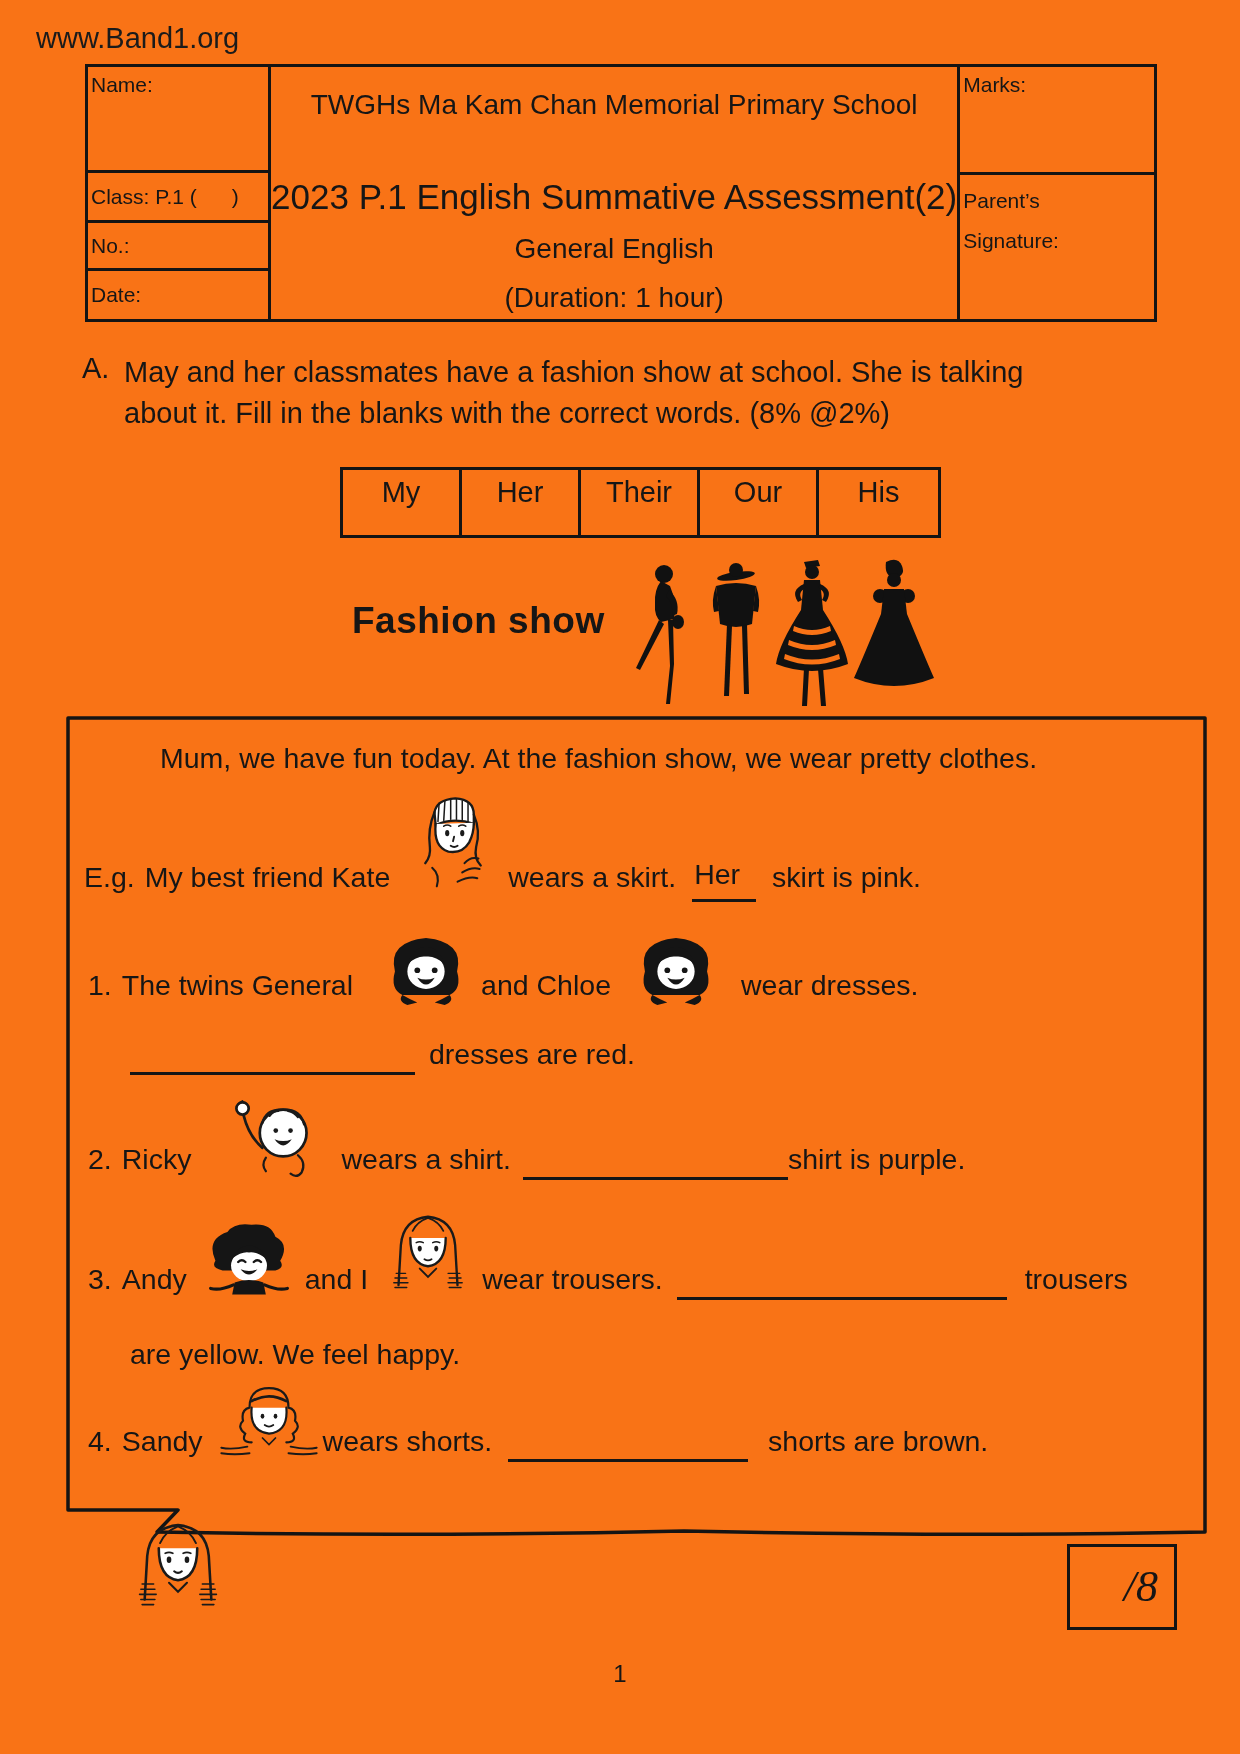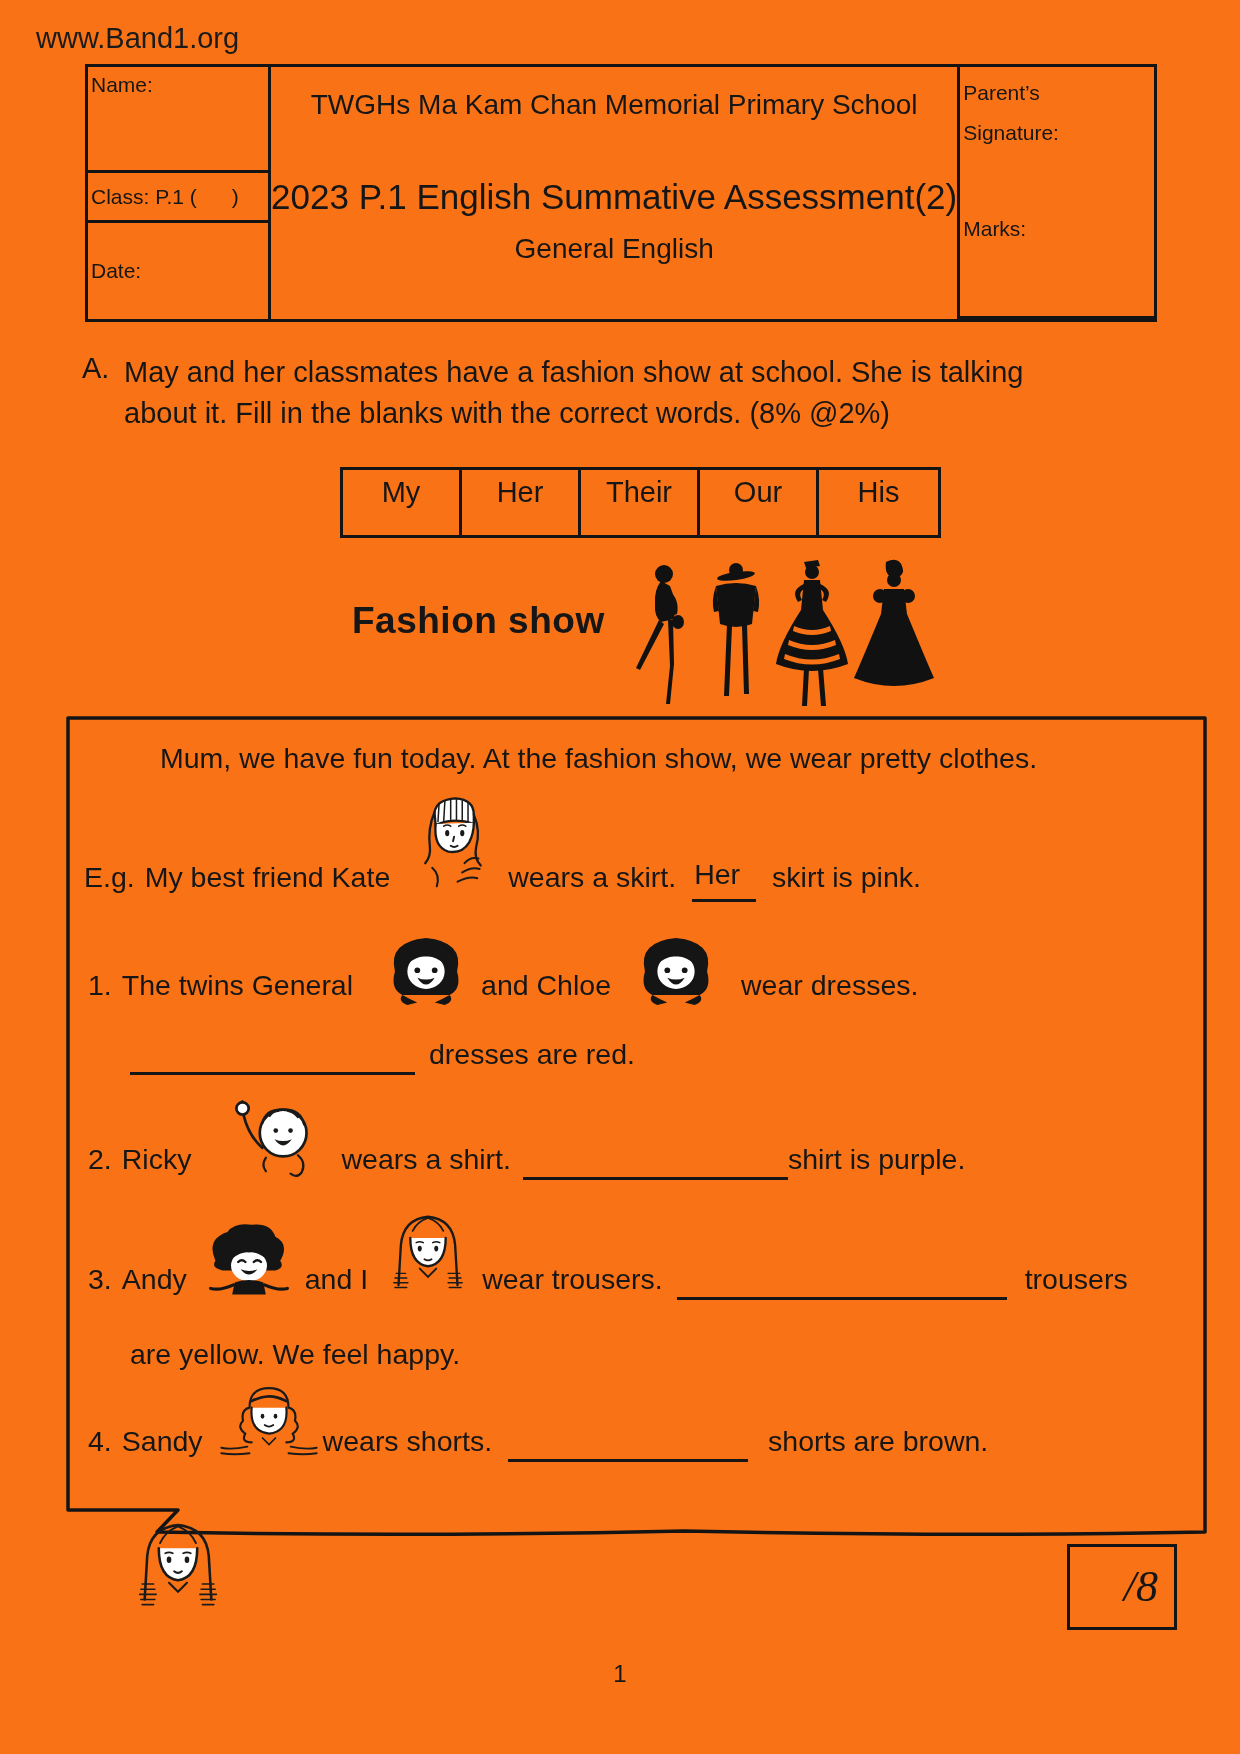--- a/index.html
+++ b/index.html
@@ -69,36 +69,40 @@
   <div class="abs watermark txt">www.Band1.org</div>
 
   <div class="abs hdr">
     <div class="col1">
       <div class="cell r-name">
         <span>Name:</span>
       </div>
       <div class="cell r-class">
         <span>Class: P.1 (&nbsp;&nbsp;&nbsp;&nbsp;&nbsp;&nbsp;)</span>
       </div>
+      <div class="cell r-no">
+        <span>No.:</span>
+      </div>
       <div class="cell r-date">
         <span>Date:</span>
       </div>
     </div>
     <div class="col2">
       <div class="school-line txt">TWGHs Ma Kam Chan Memorial Primary School</div>
       <div class="exam-line txt">2023 P.1 English Summative Assessment(2)</div>
       <div class="subject-line txt">General English</div>
+      <div class="duration-line txt">(Duration: 1 hour)</div>
     </div>
     <div class="col3">
+      <div class="cell r-marks">
+        <span>Marks:</span>
+      </div>
       <div class="cell r-parent">
         <div>Parent’s</div>
         <div>Signature:</div>
-      </div>
-      <div class="cell r-marks">
-        <span>Marks:</span>
       </div>
     </div>
   </div>
 
   <div class="abs secA">
     <div class="alabel">A.</div>
     <div class="lines">
       <div class="txt">May and her classmates have a fashion show at school. She is talking</div>
       <div class="txt">about it. Fill in the blanks with the correct words. (8% @2%)</div>
     </div>

